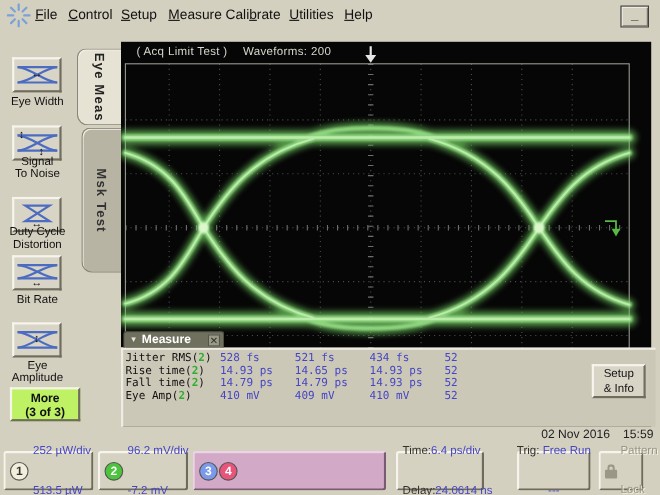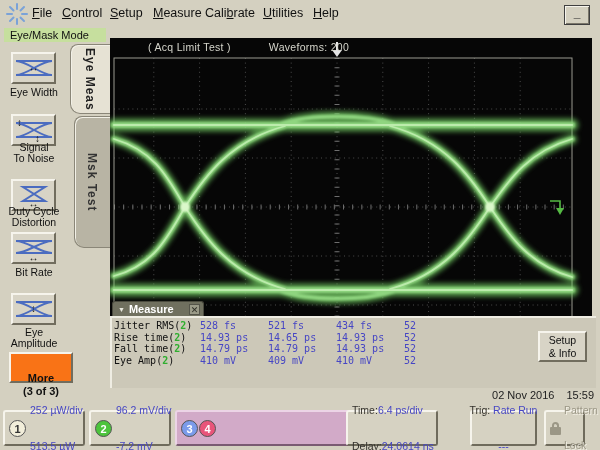--- a/index.html
+++ b/index.html
@@ -35,38 +35,38 @@
     position:absolute; left:11px; width:45px; height:32px;
     background:#d8d4c6;
     border-top:2px solid #f6f4ec; border-left:2px solid #f6f4ec;
     border-right:2px solid #716d5e; border-bottom:2px solid #716d5e;
     display:flex; align-items:center; justify-content:center;
   }
   .side-btn .arrow-overlay { position:absolute; font-size:10px; color:#111; line-height:1; }
   .side-label { position:absolute; left:0; width:68px; text-align:center; font-size:10.5px; line-height:11px; color:#111; }
   .more-btn {
     position:absolute; left:9px; top:310px; width:64px; height:31px;
-    background:#f97316;
+    background:#bef264;
     border-top:2px solid #f6f4ec; border-left:2px solid #f6f4ec;
     border-right:2px solid #716d5e; border-bottom:2px solid #716d5e;
-    font-size:11px; font-weight:bold; text-align:center; line-height:13px; padding-top:18px; color:#111;
+    font-size:11px; font-weight:bold; text-align:center; line-height:13px; padding-top:2px; color:#111;
   }
   .vtab {
     position:absolute; writing-mode:vertical-rl; text-align:center;
     font-size:12px; font-weight:bold; color:#222; letter-spacing:1px;
     border:1px solid #8a8678; border-right:none; border-radius:8px 0 0 10px;
     box-shadow:inset 1px 1px 0 #f2f0e6;
   }
   .vtab.selected { left:70px; top:2px; width:40px; height:70px; background:#e6e2d4; z-index:3; line-height:40px; }
   .vtab.unselected { left:74px; top:74px; width:36px; height:132px; background:#b8b4a4; z-index:2; line-height:36px; color:#333; }
 
   
   .display { position:absolute; left:110px; top:38px; width:482px; height:350px; background:#060606; }
   .acq-row { position:absolute; left:14px; top:3px; font-size:10.5px; color:#d6d6cc; letter-spacing:.3px; white-space:nowrap; }
-  .acq-row span { margin-right:14px;margin-left:24px; }
+  .acq-row span { margin-right:14px; }
   .display svg { position:absolute; left:0; top:0; }
 
   
   .measure-tab {
     position:absolute; left:112px; top:301px; width:92px; height:15px;
     background:#70705f; border:1px solid #4a4a3e; border-bottom:none;
     border-radius:3px 3px 0 0; display:flex; align-items:center; z-index:6;
   }
   .measure-tab .dd { color:#e8e8de; font-size:7px; margin:0 4px 0 5px; }
   .measure-tab .ttl { color:#ffffff; font-size:11px; font-weight:bold; flex:1; }
@@ -137,21 +137,20 @@
     <div class="menu-item" style="left:32px"><span></span><span class="accel">F</span><span>ile</span></div>
     <div class="menu-item" style="left:62px"><span></span><span class="accel">C</span><span>ontrol</span></div>
     <div class="menu-item" style="left:110px"><span></span><span class="accel">S</span><span>etup</span></div>
     <div class="menu-item" style="left:153px"><span></span><span class="accel">M</span><span>easure</span></div>
     <div class="menu-item" style="left:205px"><span>Cali</span><span class="accel">b</span><span>rate</span></div>
     <div class="menu-item" style="left:263px"><span></span><span class="accel">U</span><span>tilities</span></div>
     <div class="menu-item" style="left:313px"><span></span><span class="accel">H</span><span>elp</span></div>
     <div class="minimize-btn"><span>_</span></div>
   </div>
 
-  <div class="mode-strip"><span>Eye/Mask Mode</span></div>
 
   <div class="display">
     <svg width="482" height="350" viewBox="0 0 482 350">
       <defs>
         <filter id="b3" x="-30%" y="-30%" width="160%" height="160%">
             <feGaussianBlur stdDeviation="2.7"></feGaussianBlur>
           </filter>
         <filter id="b1" x="-30%" y="-30%" width="160%" height="160%">
             <feGaussianBlur stdDeviation="1.1"></feGaussianBlur>
           </filter>
@@ -359,29 +358,29 @@
       <span class="chan-circle" style="background:#4cc43c; color:#fff">2</span>
       <span class="bb-lines blue">
         <span>96.2 mV/div</span>
         <span>-7.2 mV</span>
       </span>
     </div>
     <div class="bb-btn" style="left:175px; width:176px; background:#d2aac8; border-top-color:#ecd4e6; border-left-color:#ecd4e6; border-right-color:#7a5a72; border-bottom-color:#7a5a72">
       <span class="chan-circle" style="background:#7b9bea; color:#fff; margin-right:1px">3</span>
       <span class="chan-circle" style="background:#e8547a; color:#fff">4</span>
     </div>
-    <div class="bb-btn" style="left:346px; width:92px">
+    <div class="bb-btn" style="left:360px; width:80px">
       <span class="bb-lines">
         <span><span class="dark">Time:</span><span class="blue">6.4 ps/div</span></span>
         <span><span class="dark">Delay:</span><span class="blue">24.0614 ns</span></span>
       </span>
     </div>
     <div class="bb-btn" style="left:470px; width:67px; justify-content:center">
       <span class="bb-lines" style="align-items:center">
-        <span><span class="dark">Trig:</span>&nbsp;<span class="blue">Rate Run</span></span>
+        <span><span class="dark">Trig:</span>&nbsp;<span class="blue">Free Run</span></span>
         <span class="blue" style="text-align:center">---</span>
       </span>
     </div>
     <div class="bb-btn" style="left:544px; width:41px">
       <span class="padlock">
           <span class="shackle"></span>
           <span class="bodyp"></span>
         </span>
       <span class="bb-lines disabled-txt">
         <span>Pattern</span>

